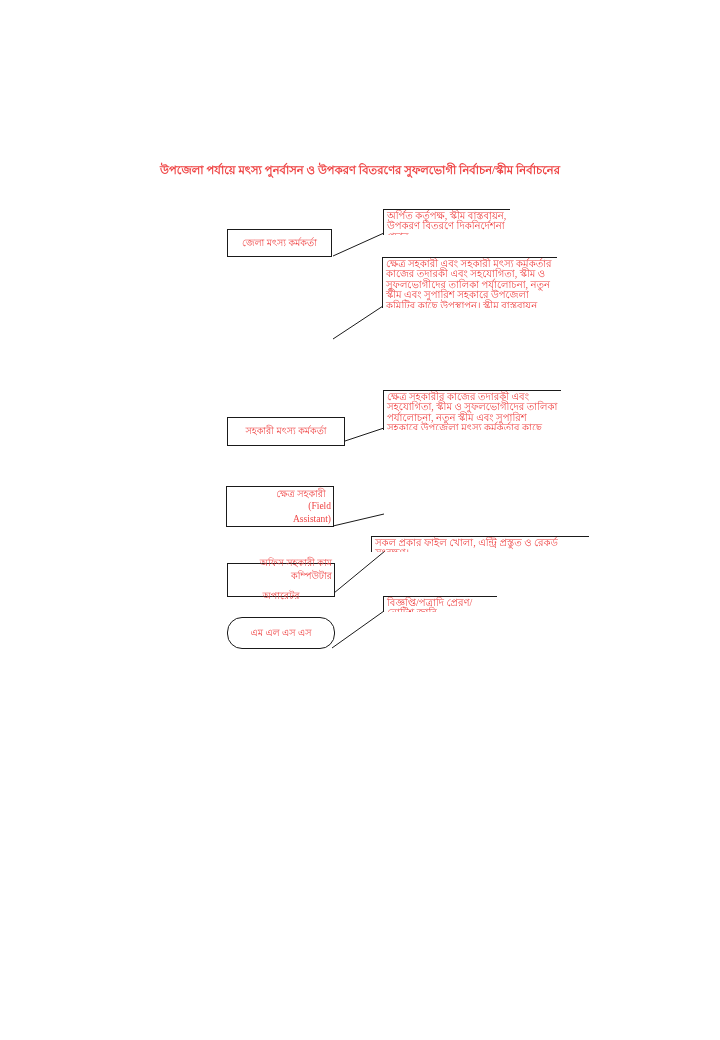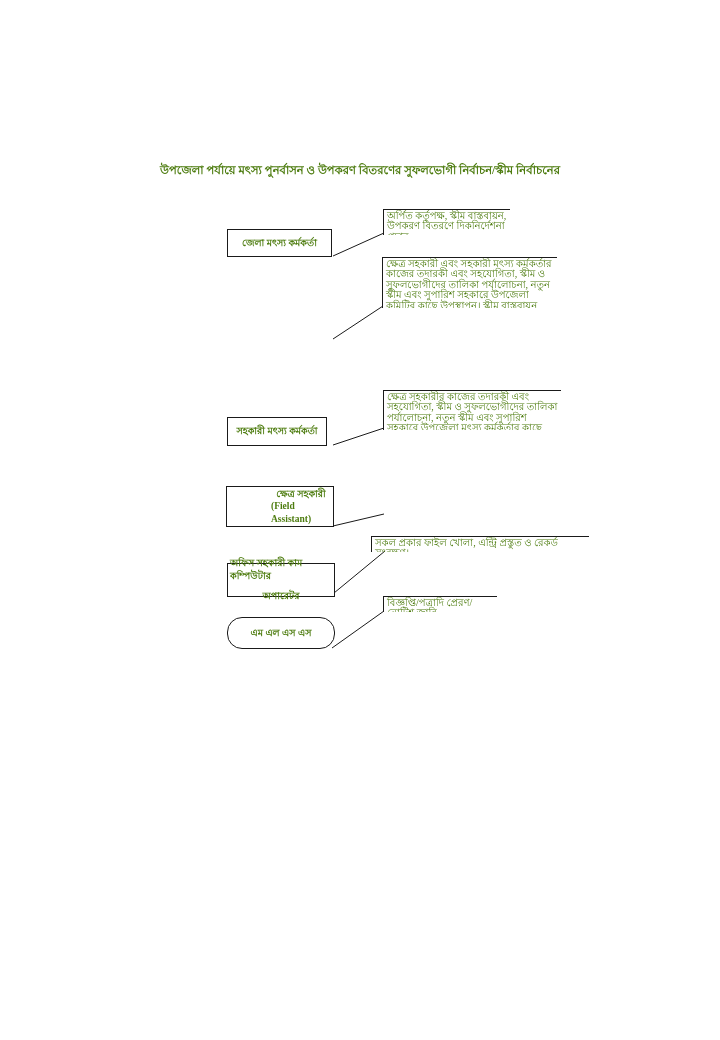--- a/index.html
+++ b/index.html
@@ -6,42 +6,42 @@
     margin: 0;
     padding: 0;
     background: #ffffff;
   }
   .page {
     position: relative;
     width: 720px;
     height: 1040px;
     background: #ffffff;
     font-family: "Liberation Serif", serif;
-    color: #4d7c0f;
+    color: #ef4444;
     overflow: hidden;
   }
   .title {
     position: absolute;
     left: 90px;
     top: 163px;
     width: 540px;
     text-align: center;
     font-weight: bold;
     font-size: 11.5px;
     line-height: 15px;
   }
   .role-box {
     position: absolute;
     border: 1.5px solid #1a1a1a;
     display: flex;
     flex-direction: column;
     align-items: center;
     justify-content: center;
-    text-align: left;
-    font-weight: bold;
+    text-align: right;
+    font-weight: normal;
     font-size: 9.5px;
     line-height: 12.5px;
     background: #ffffff;
     box-sizing: border-box;
     padding: 1px 2px;
   }
   .note {
     position: absolute;
     border-top: 1px solid #1a1a1a;
     border-left: 1px solid #1a1a1a;
@@ -57,21 +57,21 @@
     position: absolute;
     left: 0;
     top: 0;
     width: 720px;
     height: 1040px;
     pointer-events: none;
   }
   
   #box-1 { left: 227px; top: 229px; width: 105px; height: 28px; }
   #box-2 { left: 226px; top: 310px; width: 108px; height: 30px; }
-  #box-3 { left: 227px; top: 417px; width: 100px; height: 29px; }
+  #box-3 { left: 227px; top: 417px; width: 118px; height: 29px; }
   #box-4 { left: 226px; top: 486px; width: 108px; height: 41px; padding-left: 44px; }
   #box-5 { left: 227px; top: 563px; width: 108px; height: 34px; gap: 8px; }
   #box-6 { left: 227px; top: 617px; width: 108px; height: 32px; border-radius: 15px; }
   
   #note-1 { left: 383px; top: 209px; width: 127px; height: 26px; }
   #note-2 { left: 382px; top: 257px; width: 175px; height: 51px; }
   #note-3 { left: 383px; top: 390px; width: 178px; height: 40px; }
   #note-4 { left: 383px; top: 463px; width: 177px; height: 52px; }
   #note-5 { left: 371px; top: 536px; width: 218px; height: 16px; }
   #note-6 { left: 383px; top: 596px; width: 114px; height: 16px; }

